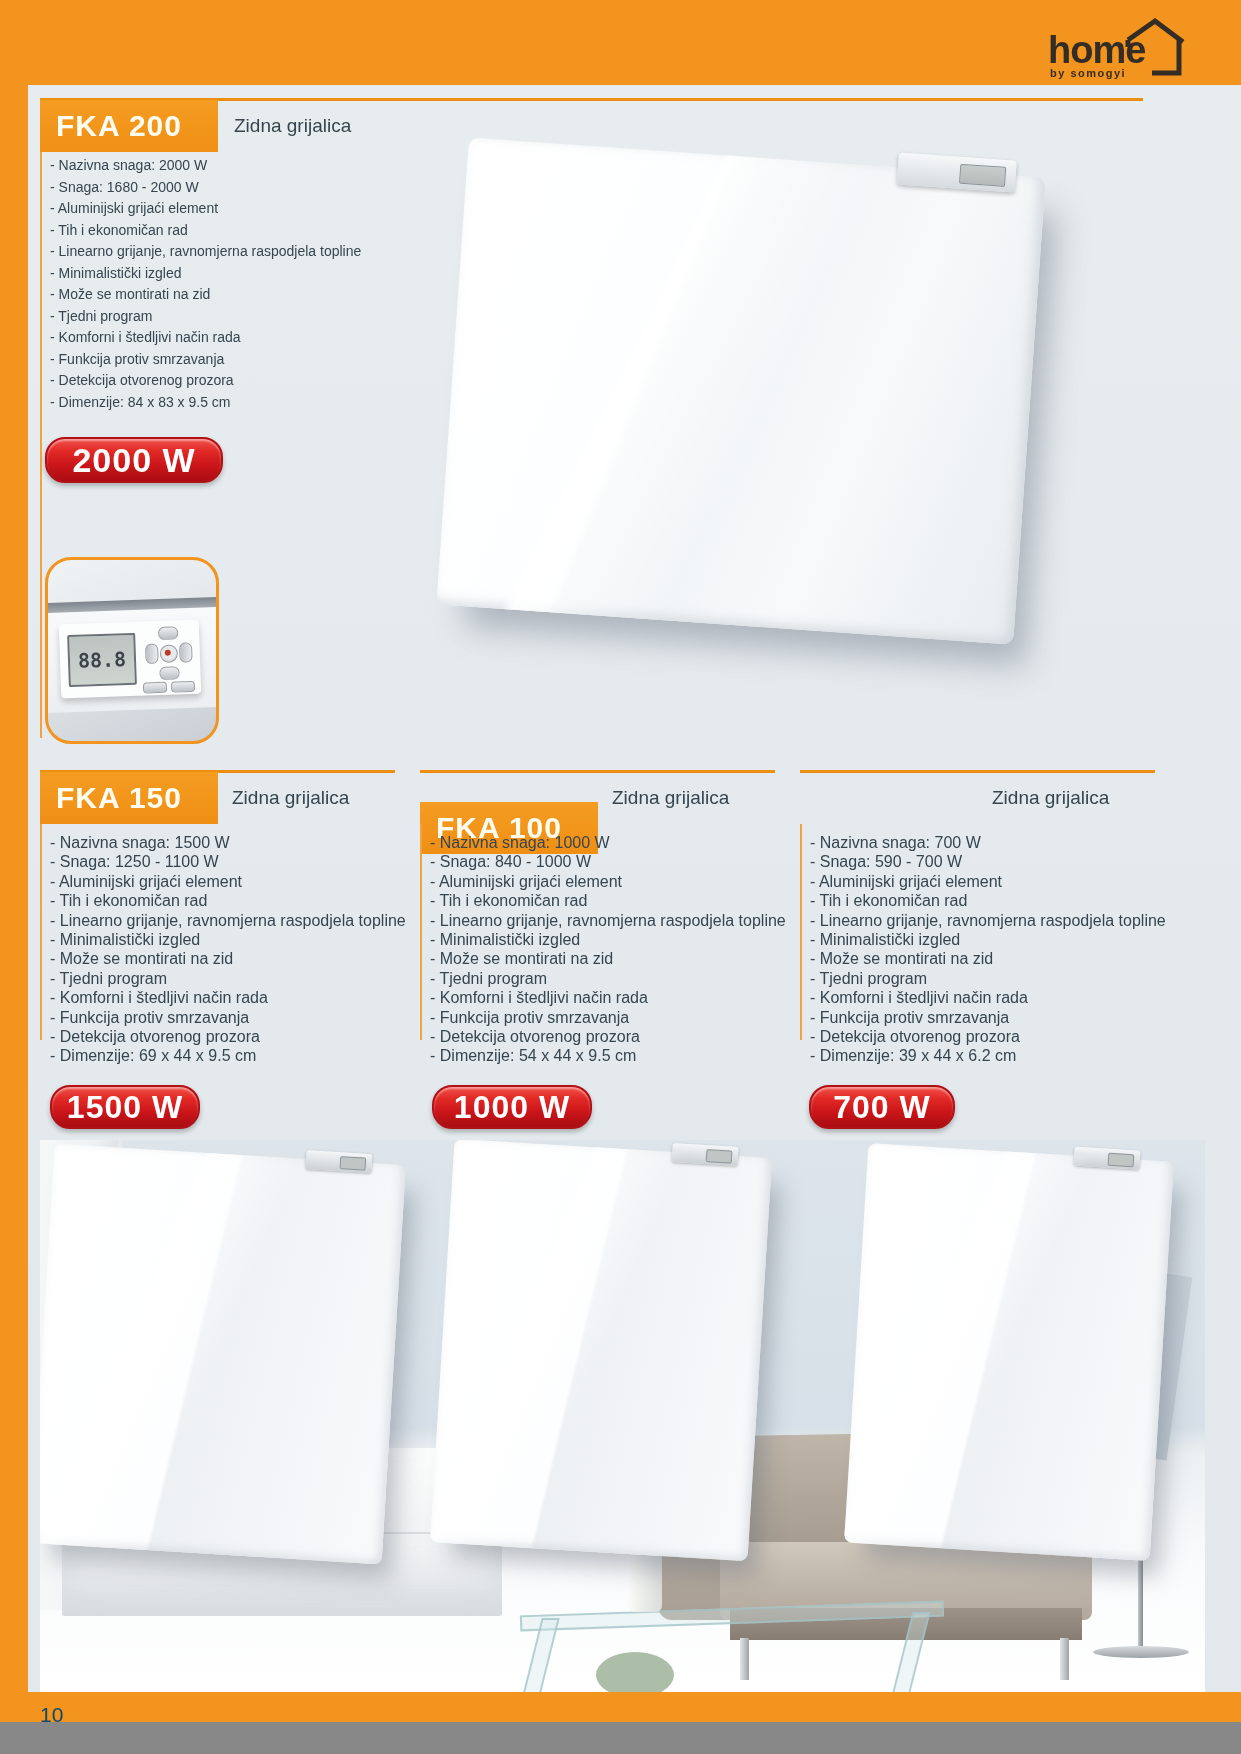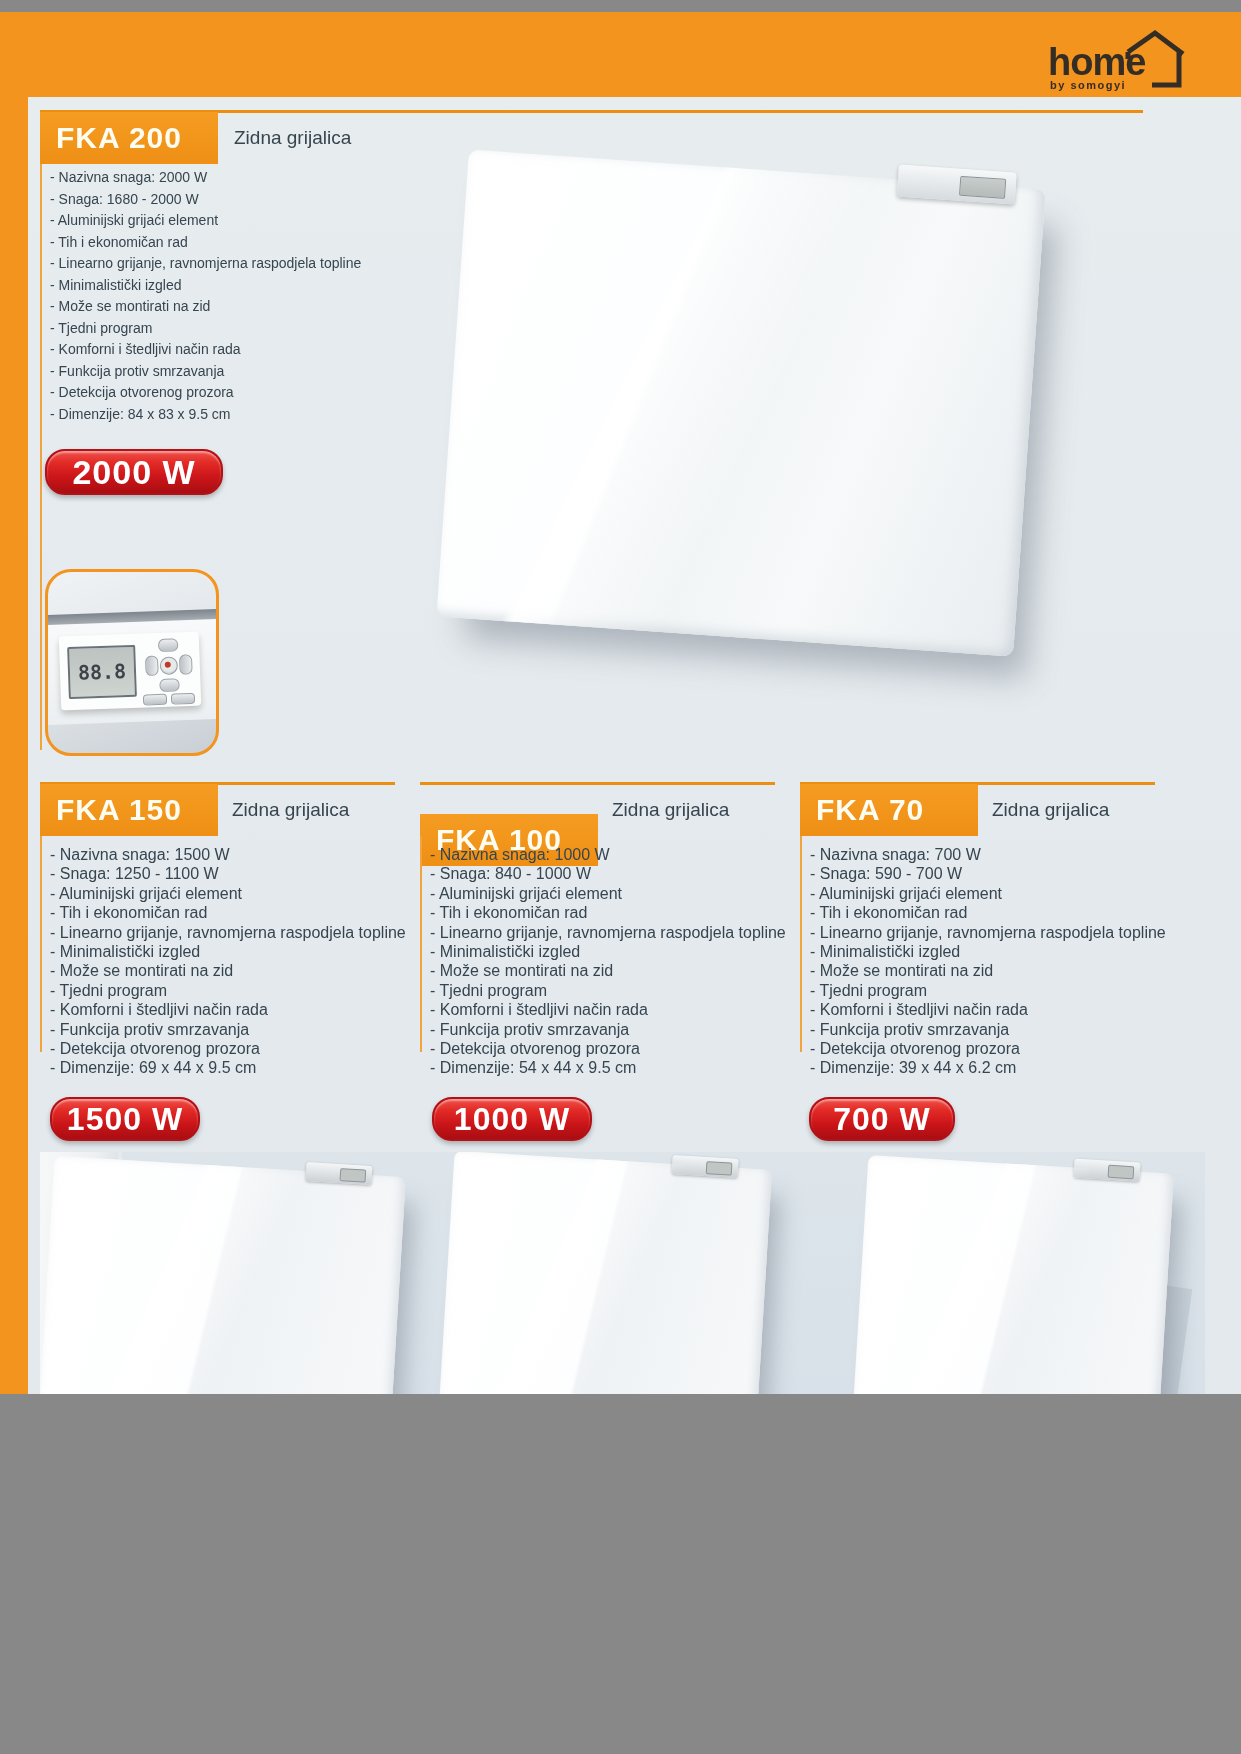--- a/index.html
+++ b/index.html
@@ -1,17 +1,17 @@
 <!DOCTYPE html>
 <html><head>
 <meta charset="utf-8">
 <style>
   html,body{margin:0;padding:0;background:#888;}
-  .page{position:relative;width:1241px;height:1382px;background:#f2941e;overflow:hidden;
-        font-family:"Liberation Sans",sans-serif;margin:12px auto;}
+  .page{position:relative;width:1241px;height:1722px;background:#f2941e;overflow:hidden;
+        font-family:"Liberation Sans",sans-serif;margin:0 auto;}
   .content{position:absolute;left:28px;top:85px;width:1213px;height:1607px;
            background:linear-gradient(180deg,#e7ecef 0%,#e3e9ed 60%,#e2e8ec 100%);}
 
   
   .logo{position:absolute;left:1040px;top:16px;width:185px;height:66px;}
 
   
   .topline{position:absolute;height:3px;background:#ec8e10;}
   .hdr{position:absolute;height:52px;background:linear-gradient(180deg,#f59c22,#ef8f15);
        color:#fffdf2;font-size:30px;font-weight:bold;letter-spacing:1px;
@@ -98,21 +98,21 @@
   .wpanel{position:absolute;border-radius:8px;
           background:linear-gradient(100deg,#ffffff 0%,#fdfeff 44%,#eef1f4 45%,#f8fafb 100%);
           box-shadow:inset -4px -3px 8px rgba(195,202,209,.5),16px 20px 24px -6px rgba(98,106,118,.4);}
   .wpanel::after{content:"";position:absolute;inset:0;border-radius:inherit;
           background:linear-gradient(110deg,rgba(255,255,255,0) 30%,rgba(255,255,255,.85) 31.5%,rgba(255,255,255,0) 50%);}
   .wmodule{position:absolute;top:-9px;right:34px;width:66px;height:19px;border-radius:3px;
            background:linear-gradient(180deg,#f4f6f7,#ccd1d5);box-shadow:0 1px 3px rgba(0,0,0,.28);}
   .wmodule::after{content:"";position:absolute;right:6px;top:4px;width:24px;height:11px;border-radius:2px;
            background:#bfc6c3;border:1px solid #8e9599;}
 
-  .page-number{position:absolute;left:40px;top:1703px;font-size:27px;color:#701a75;}
+  .page-number{position:absolute;left:40px;top:1703px;font-size:21px;color:#0c4a6e;}
 </style>
 </head>
 <body>
 
 <div class="page">
 
   <svg class="logo" viewBox="0 0 185 66">
     <path d="M88 24 L88 31 M88 24 L115 5 L143 26 M139 23 L139 57 L112 57" fill="none" stroke="#332d26" stroke-width="5"></path>
     <text x="8" y="47" font-family="Liberation Sans, sans-serif" font-size="38" font-weight="bold" fill="#332d26" letter-spacing="-1">home</text>
     <text x="10" y="61" font-family="Liberation Sans, sans-serif" font-size="11" font-weight="bold" fill="#332d26" letter-spacing="1.5">by somogyi</text>
@@ -197,21 +197,20 @@
         <li>- Može se montirati na zid</li>
         <li>- Tjedni program</li>
         <li>- Komforni i štedljivi način rada</li>
         <li>- Funkcija protiv smrzavanja</li>
         <li>- Detekcija otvorenog prozora</li>
         <li>- Dimenzije: 54 x 44 x 9.5 cm</li>
       </ul>
     <div class="badge" style="left:404px;top:1000px;width:160px;height:44px;font-size:32px;">1000 W</div>
 
     <div class="topline" style="left:772px;top:685px;width:355px;"></div>
-    <div class="hdr" style="left:772px;top:687px;width:178px;">FKA 70</div>
     <div class="hdr-label" style="left:964px;top:687px;">Zidna grijalica</div>
     <div class="vrule" style="left:772px;top:739px;height:216px;"></div>
     <ul class="specs specs-sm" style="left:782px;top:748px;">
         <li>- Nazivna snaga: 700 W</li>
         <li>- Snaga: 590 - 700 W</li>
         <li>- Aluminijski grijaći element</li>
         <li>- Tih i ekonomičan rad</li>
         <li>- Linearno grijanje, ravnomjerna raspodjela topline</li>
         <li>- Minimalistički izgled</li>
         <li>- Može se montirati na zid</li>

